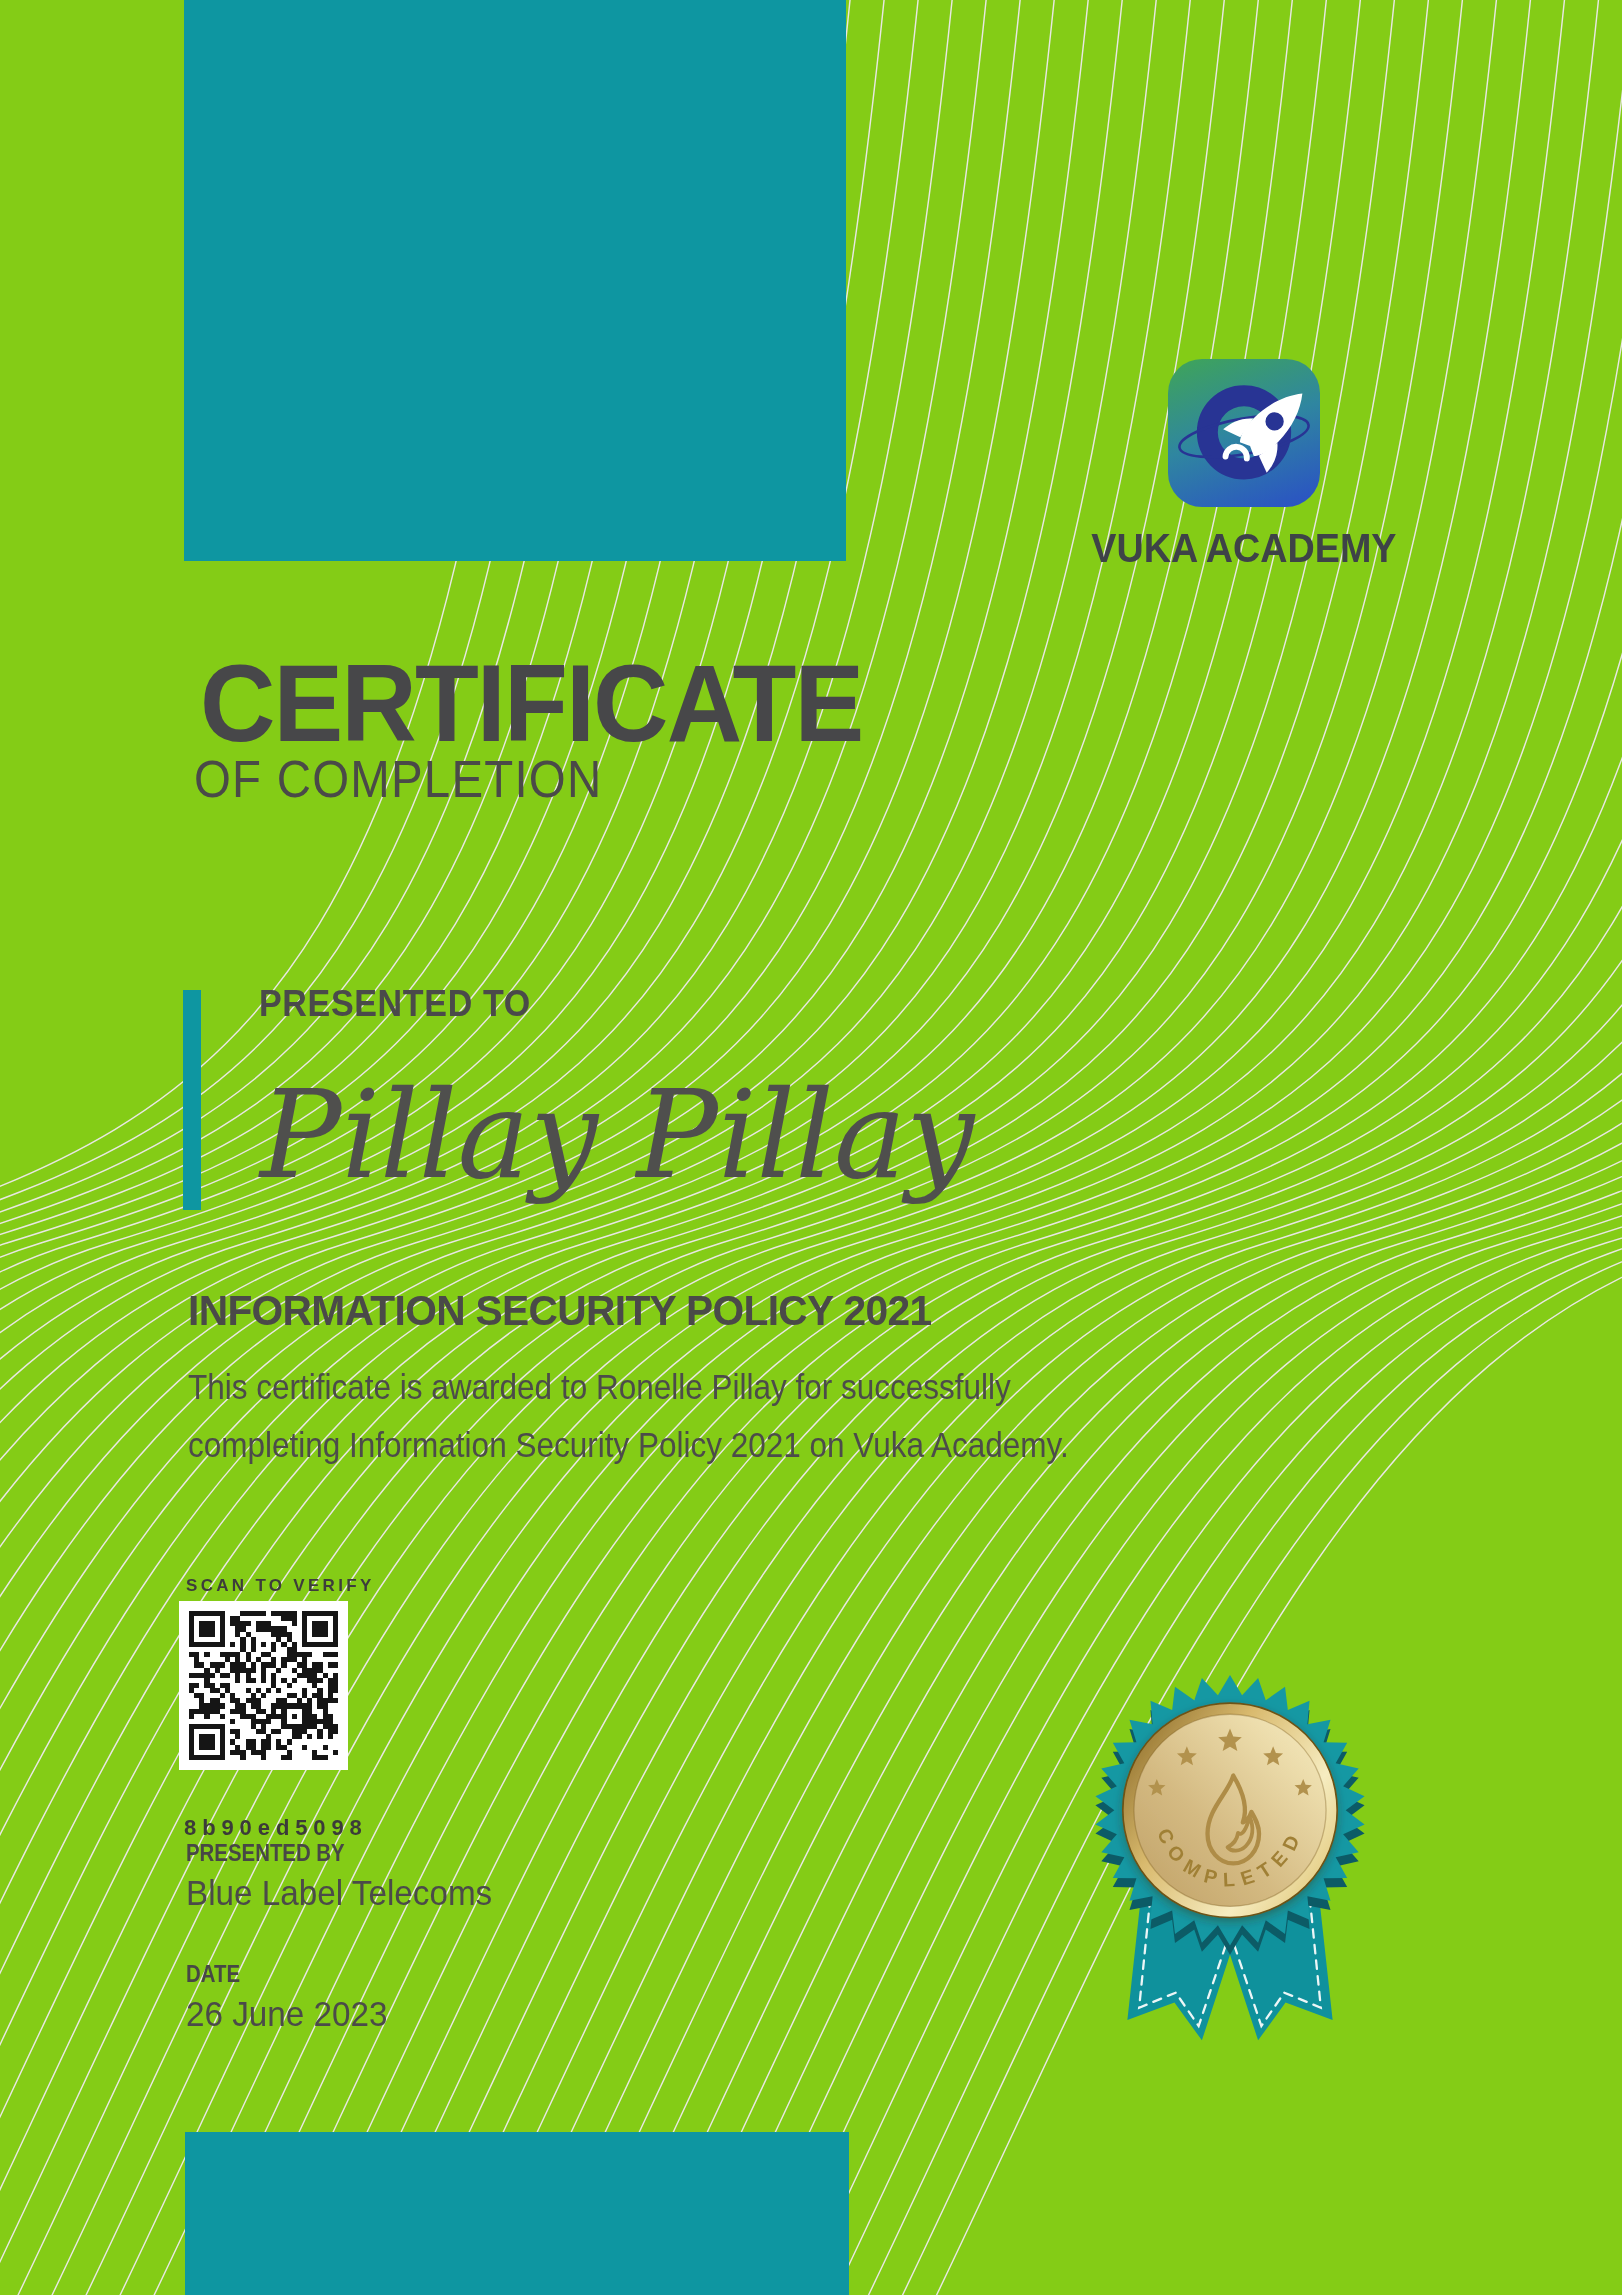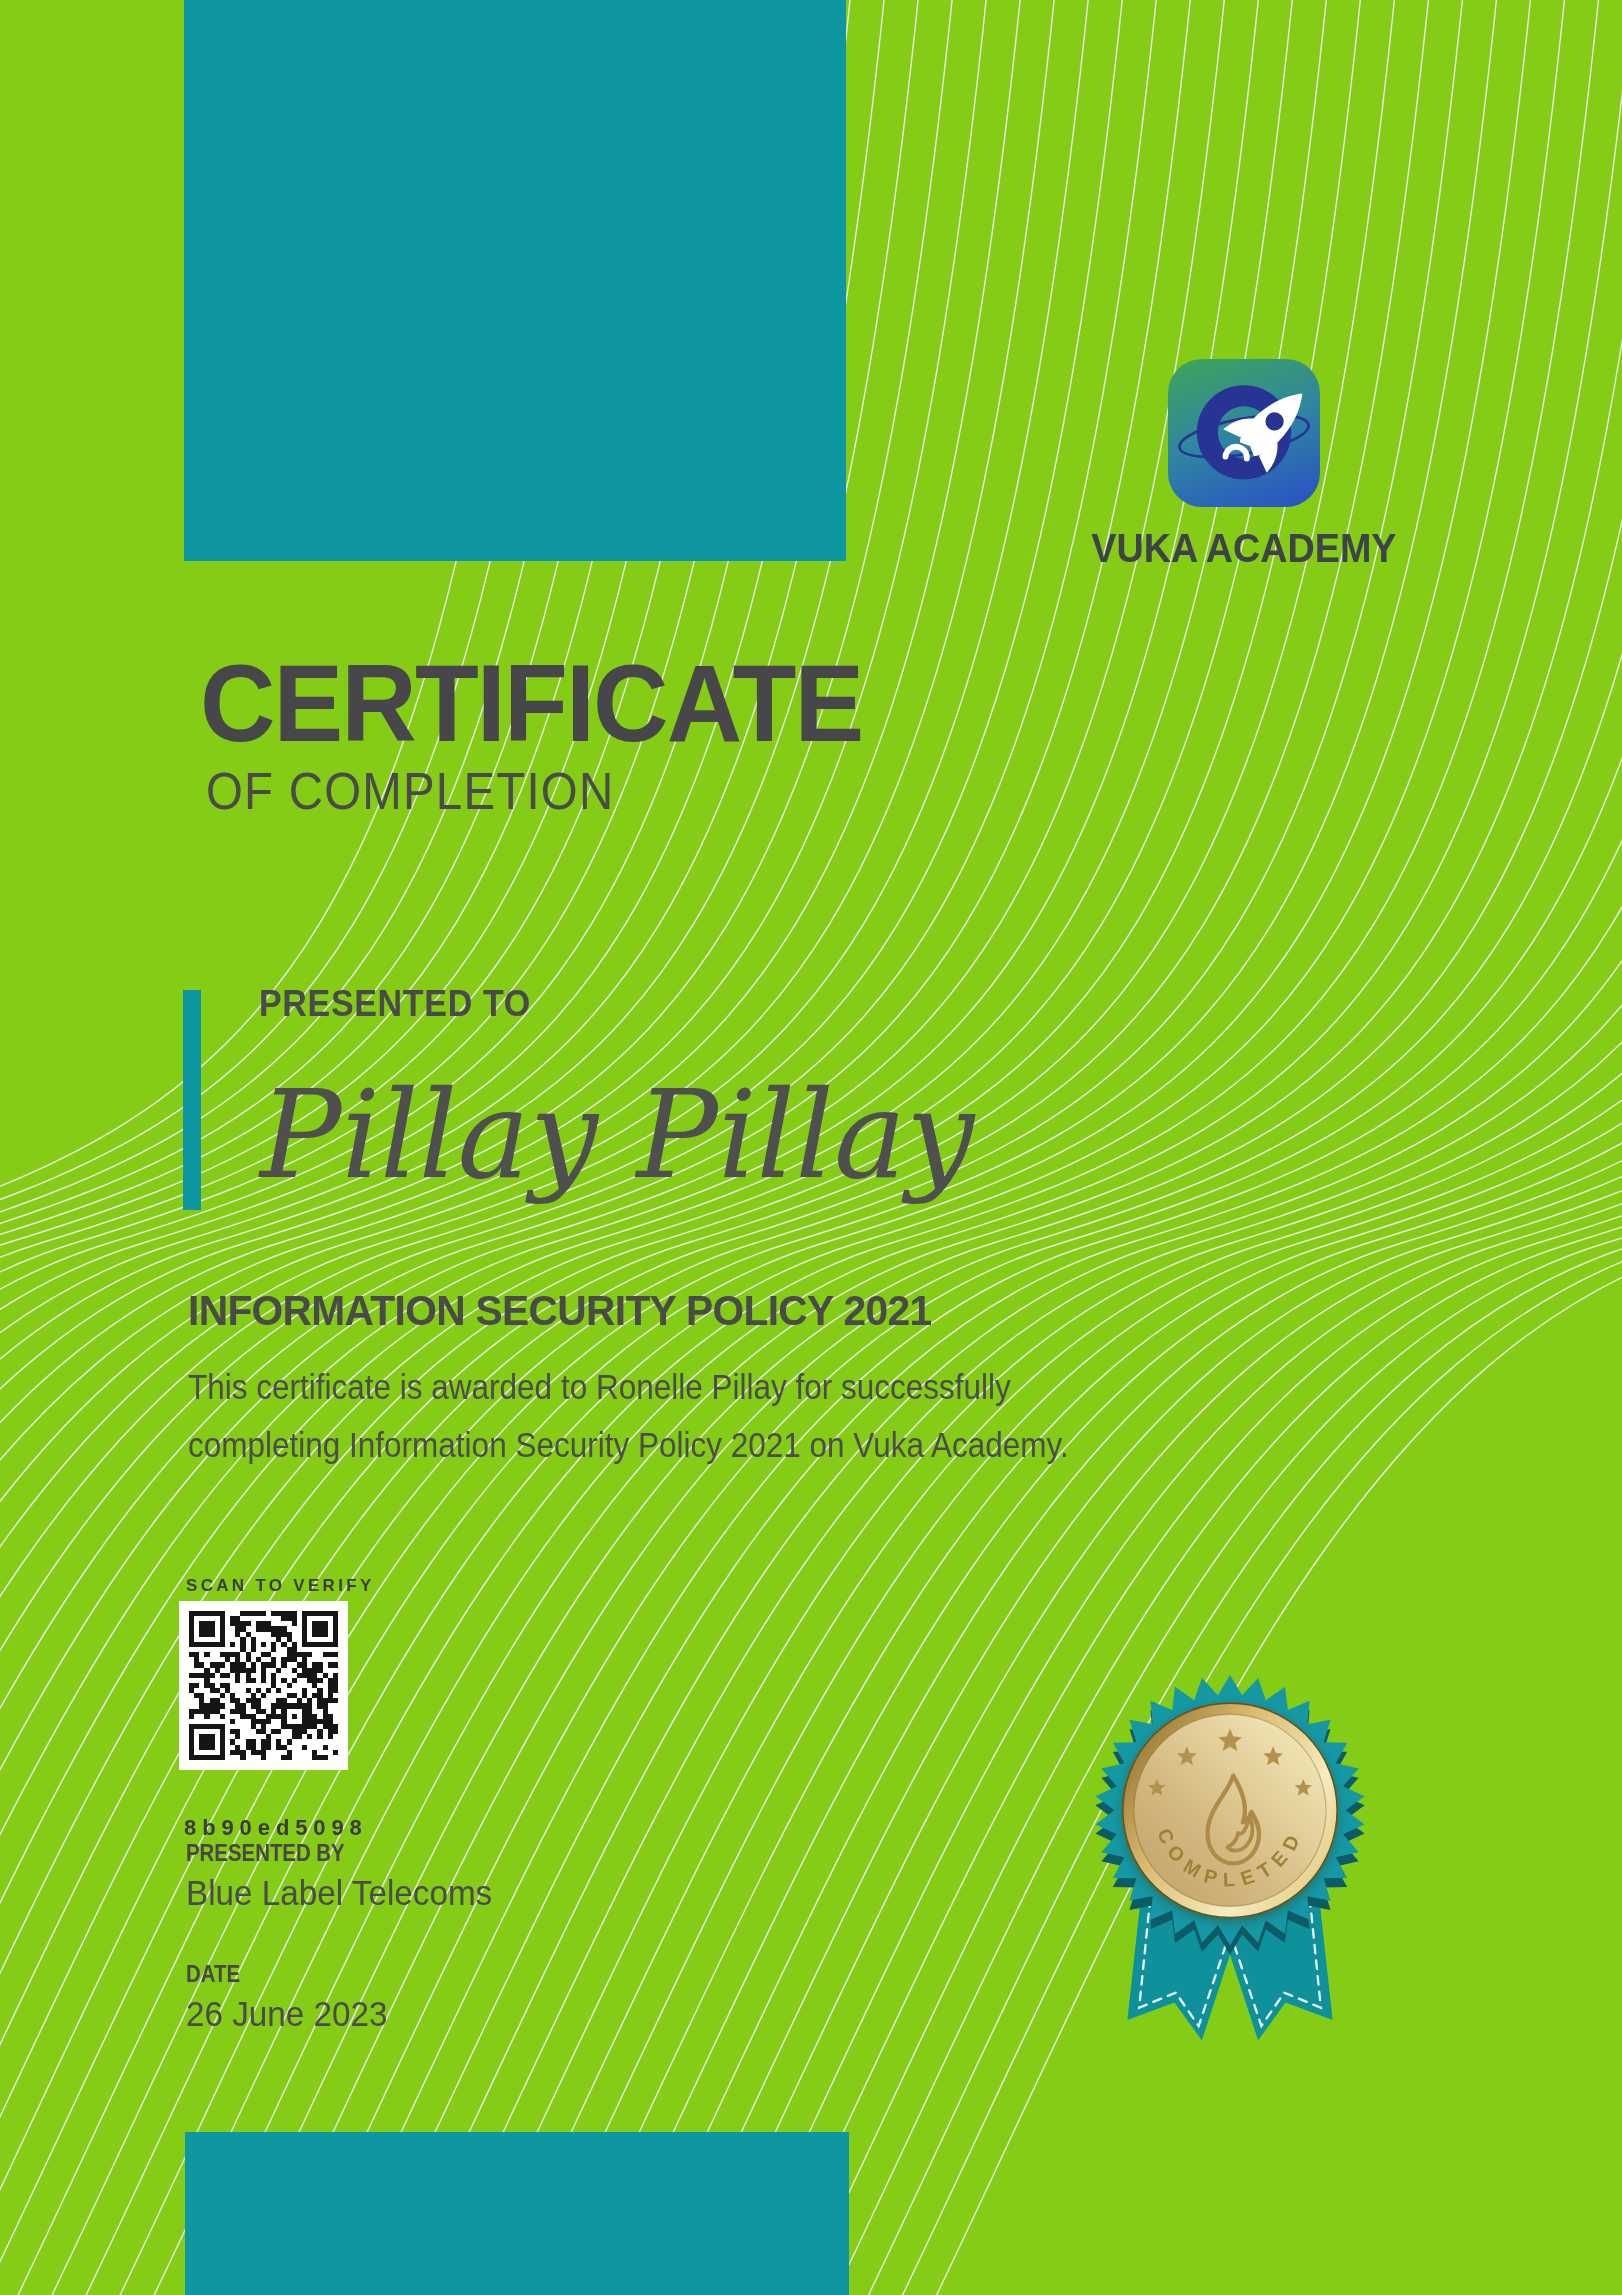--- a/index.html
+++ b/index.html
@@ -136,21 +136,21 @@
           <path d="M 0,-78 C 16,-58 26,-30 26,0 C 26,20 22,34 15,42 L 0,35 L -15,42 C -22,34 -26,20 -26,0 C -26,-30 -16,-58 0,-78 Z" fill="#ffffff"></path>
           <circle cx="0" cy="-18" r="14" fill="#283494"></circle>
           <path d="M 10,52 A 16 16 0 1 0 -15,73" stroke="#ffffff" stroke-width="9" fill="none" stroke-linecap="round"></path>
         </g>
       </svg>
     </div>
     <div class="logo-name"><span class="condc">VUKA ACADEMY</span></div>
   </div>
 
   <h1 class="abs title" style="margin:12px;"><span class="cond">CERTIFICATE</span></h1>
-  <h2 class="abs subtitle" style="margin:16px;"><span class="cond">OF COMPLETION</span></h2>
+  <h2 class="abs subtitle" style="margin:4px;"><span class="cond">OF COMPLETION</span></h2>
 
   <div class="abs accent-bar"></div>
   <div class="abs presented-to"><span class="cond">PRESENTED TO</span></div>
   <div class="abs recipient">Pillay Pillay</div>
 
   <div class="abs course-title"><span class="cond">INFORMATION SECURITY POLICY 2021</span></div>
   <div class="abs course-desc">
     <span class="cond">
       <div class="line">This certificate is awarded to Ronelle Pillay for successfully</div>
       <div class="line">completing Information Security Policy 2021 on Vuka Academy.</div>

